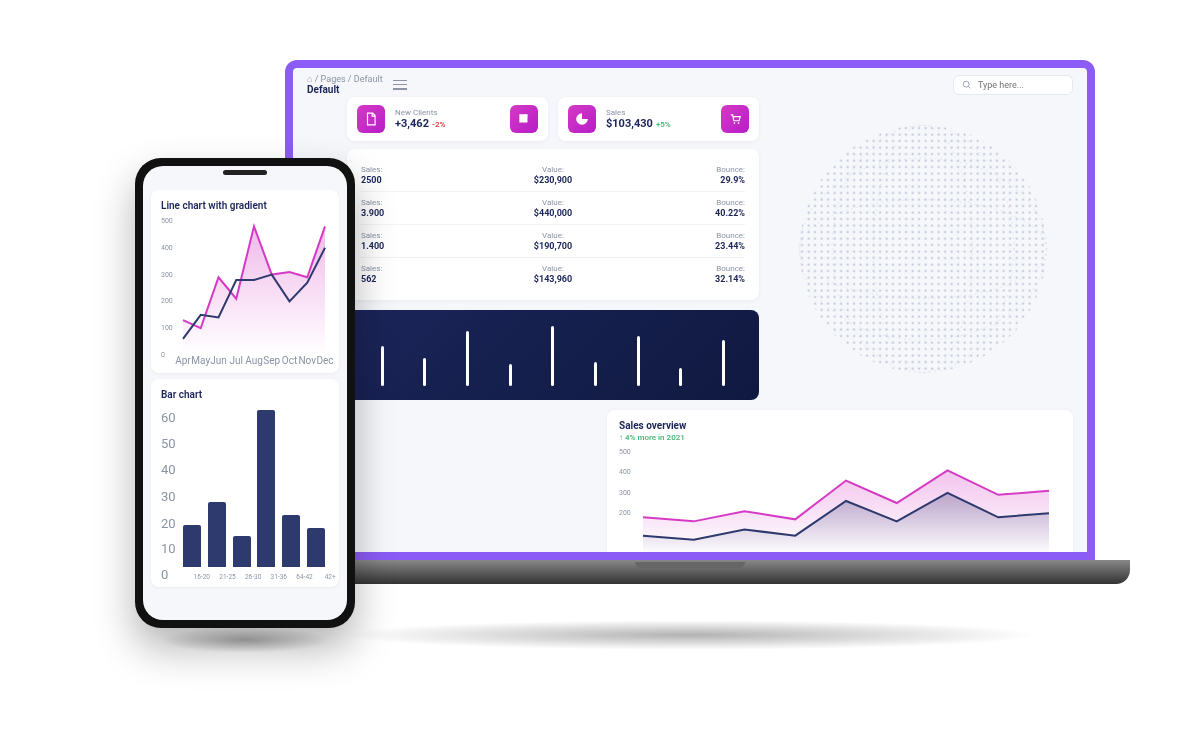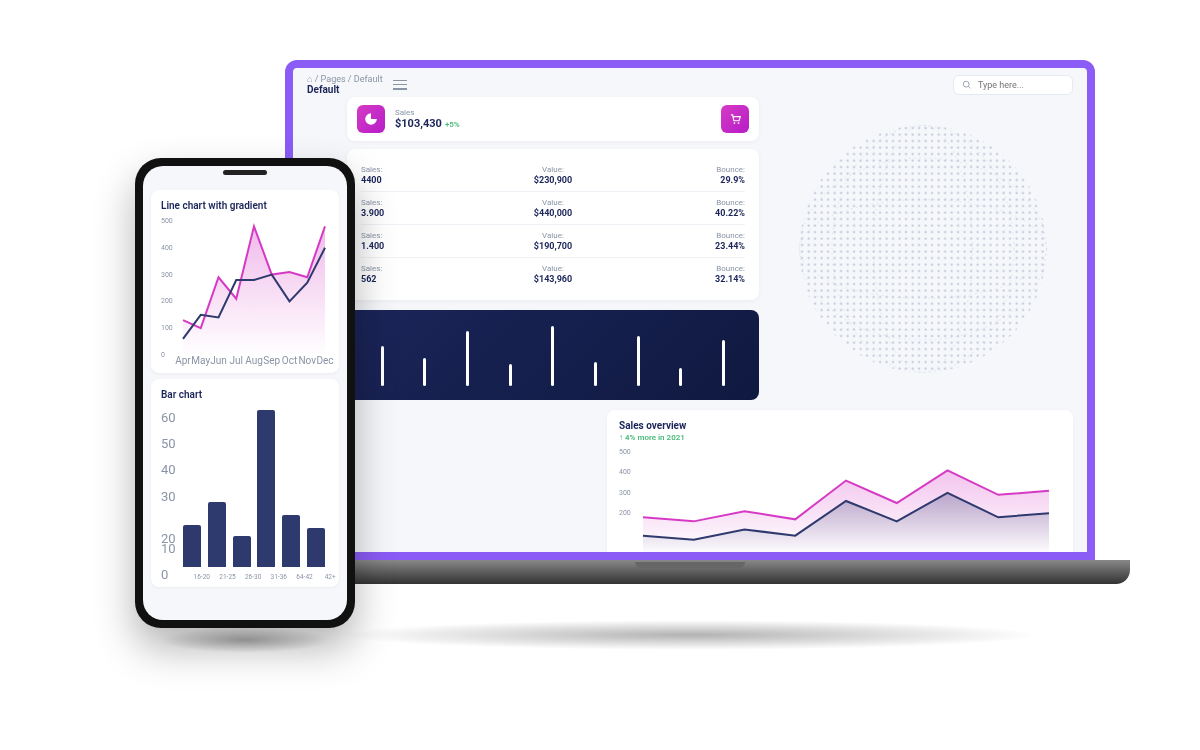--- a/index.html
+++ b/index.html
@@ -104,40 +104,56 @@
     </div>
 
 
     <div class="lap-body">
       <div class="lap-left">
 
         <div class="stat-cards">
           <div class="card">
             <div class="icon-sq">
                 <svg viewBox="0 0 24 24">
+                  <path d="M6 2h9l4 4v16H6z M14 2v5h5" stroke="#fff" fill="none" stroke-width="2"></path>
+                </svg>
+              </div>
+            <div class="card-txt">
+              <div>New Clients</div>
+              <span class="val">+3,462</span><span class="delta neg">-2%</span>
+            </div>
+            <div class="icon-sq">
+                <svg viewBox="0 0 24 24">
+                  <path d="M4 4h14v14H4z M15 3l4 4-9 9H6v-4z" fill="#fff"></path>
+                </svg>
+              </div>
+          </div>
+          <div class="card">
+            <div class="icon-sq">
+                <svg viewBox="0 0 24 24">
                   <path d="M12 2a10 10 0 1 0 10 10H12z" fill="#fff"></path>
                 </svg>
               </div>
             <div class="card-txt">
               <div>Sales</div>
               <span class="val">$103,430</span><span class="delta pos">+5%</span>
             </div>
             <div class="icon-sq">
                 <svg viewBox="0 0 24 24">
                   <path d="M5 5h3l2 10h9l2-7H9" fill="none" stroke="#fff" stroke-width="2"></path>
                   <circle cx="11" cy="19" r="1.5" fill="#fff"></circle>
                   <circle cx="18" cy="19" r="1.5" fill="#fff"></circle>
                 </svg>
               </div>
           </div>
         </div>
 
         <div class="metrics-table" id="metrics-table">
             <div class="mt-row">
-    <div class="mt-cell">Sales:<b>4400</b></div>
+    <div class="mt-cell">Sales:<b>2500</b></div>
     <div class="mt-cell center">Value:<b>$230,900</b></div>
     <div class="mt-cell right">Bounce:<b>29.9%</b></div>
             </div>
             <div class="mt-row">
     <div class="mt-cell">Sales:<b>3.900</b></div>
     <div class="mt-cell center">Value:<b>$440,000</b></div>
     <div class="mt-cell right">Bounce:<b>40.22%</b></div>
             </div>
             <div class="mt-row">
     <div class="mt-cell">Sales:<b>1.400</b></div>
@@ -249,21 +265,21 @@
           <span class="xl" style="left:146.25px">Nov</span>
           <span class="xl" style="left:164px">Dec</span>
         </div>
     </div>
 
     <div class="p-card">
       <h5>Bar chart</h5>
       <div class="bar-chart" id="bar-chart">
           <span class="yl" style="top:161px">0</span>
           <span class="yl" style="top:134.83333333333334px">10</span>
-          <span class="yl" style="top:125px">20</span>
+          <span class="yl" style="top:110px">20</span>
           <span class="yl" style="top:82.5px">30</span>
           <span class="yl" style="top:56.333333333333336px">40</span>
           <span class="yl" style="top:30.16666666666666px">50</span>
           <span class="yl" style="top:4px">60</span>
           <div class="bars">
             <div class="b" style="height:26.666666666666668%"></div>
             <div class="b" style="height:41.66666666666667%"></div>
             <div class="b" style="height:20%"></div>
             <div class="b" style="height:100%"></div>
             <div class="b" style="height:33.33333333333333%"></div>

